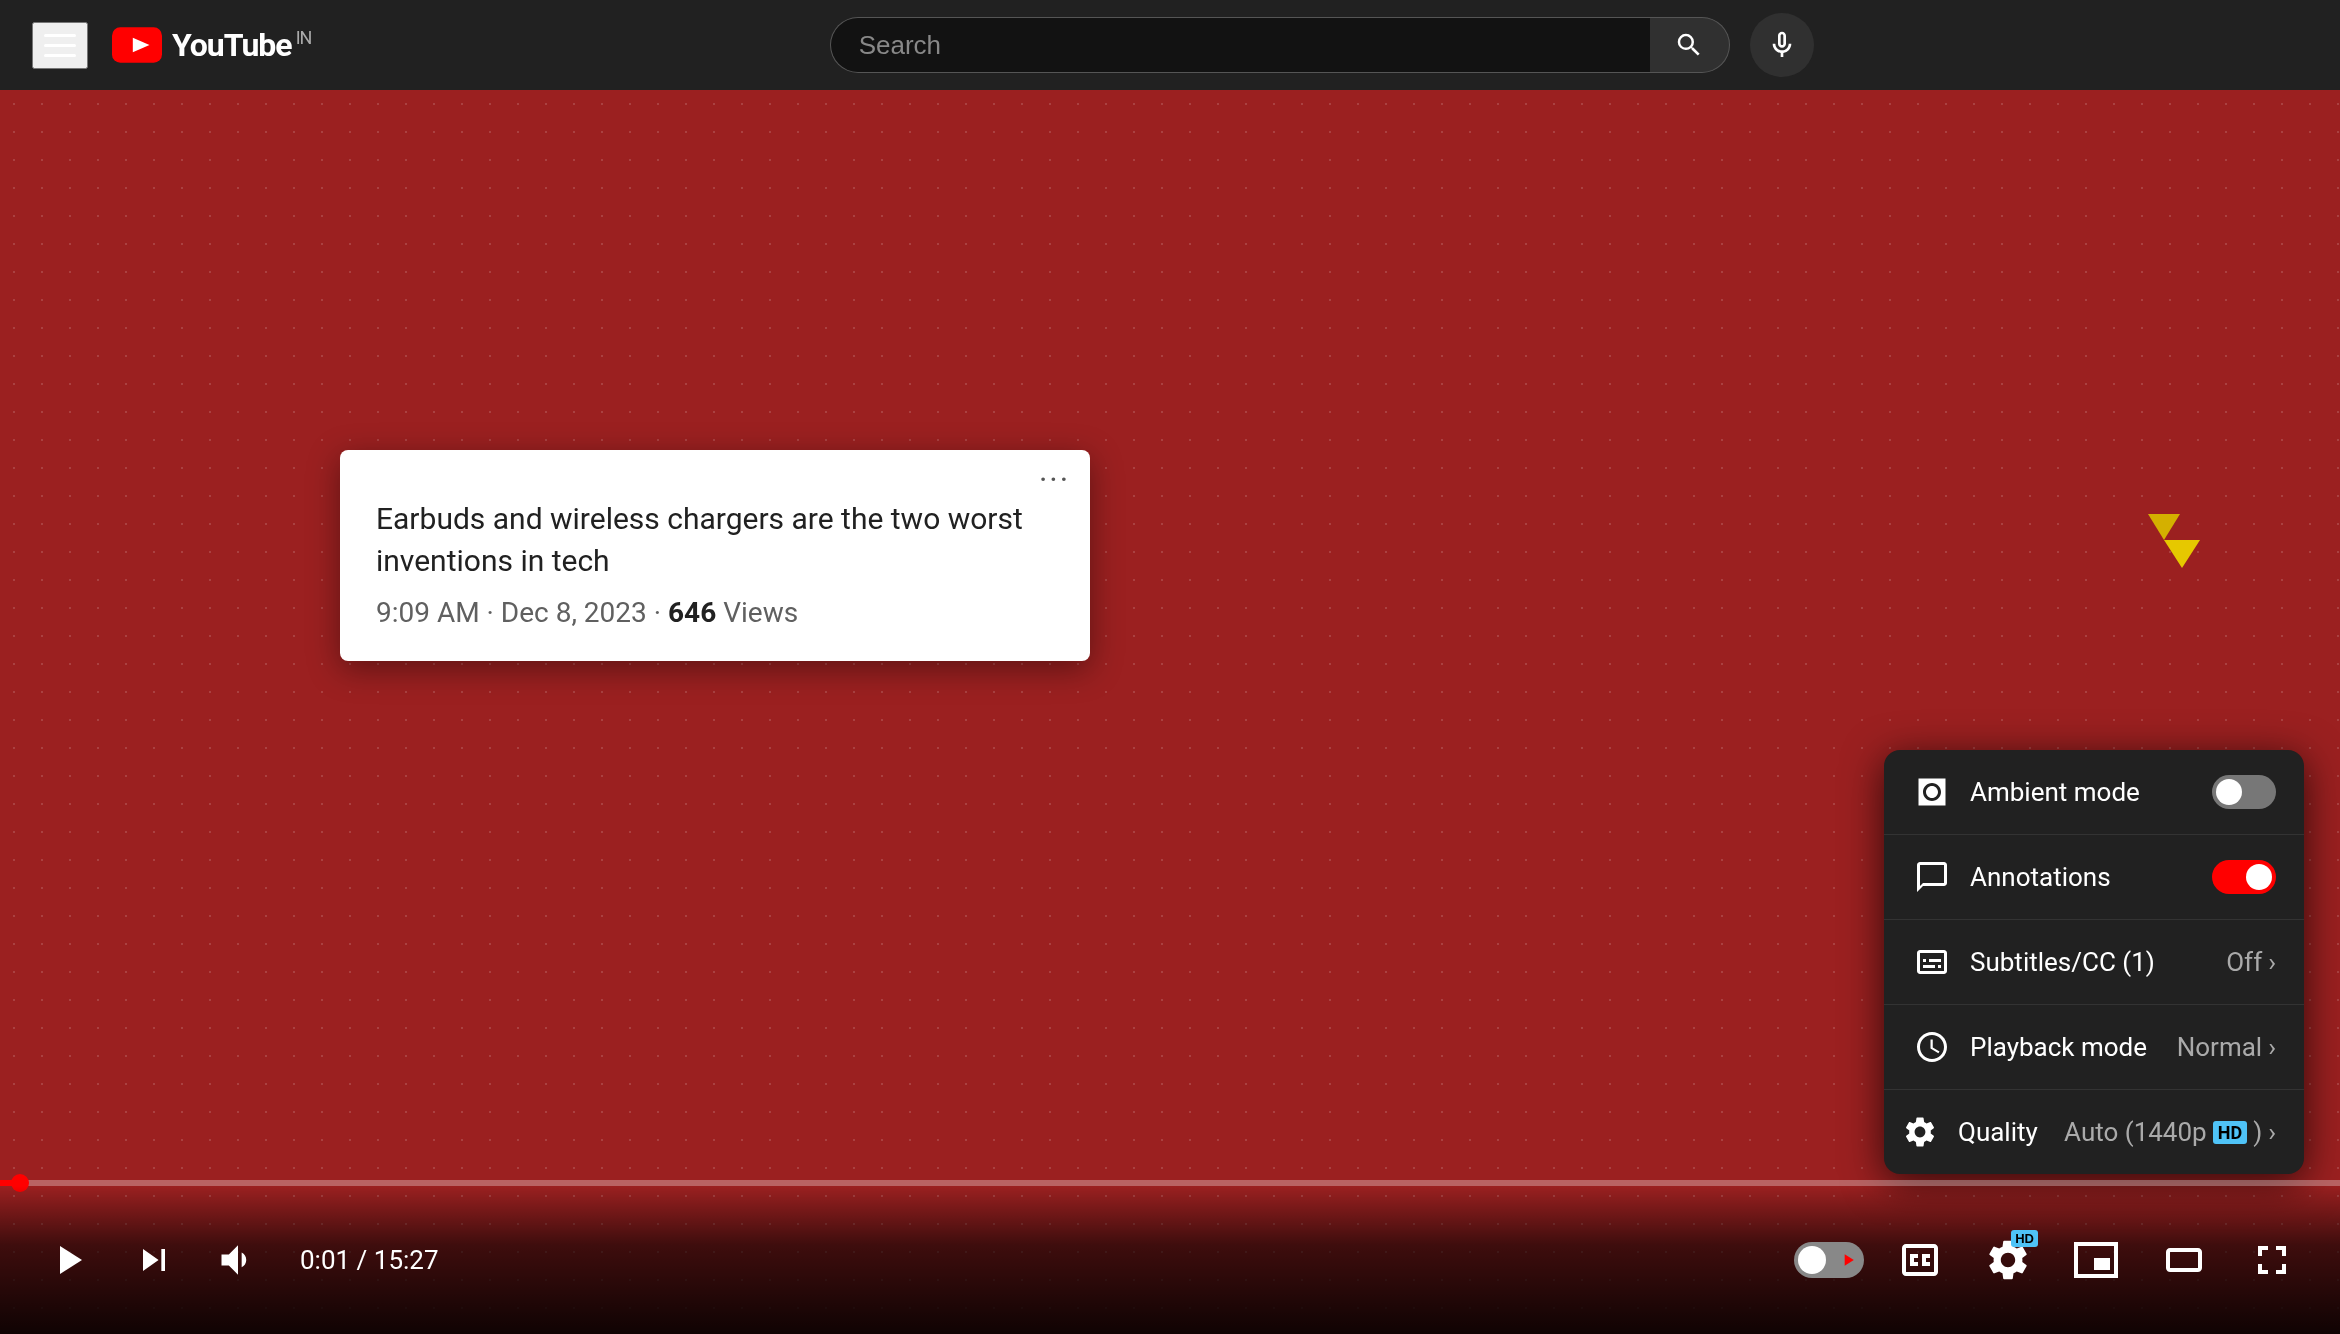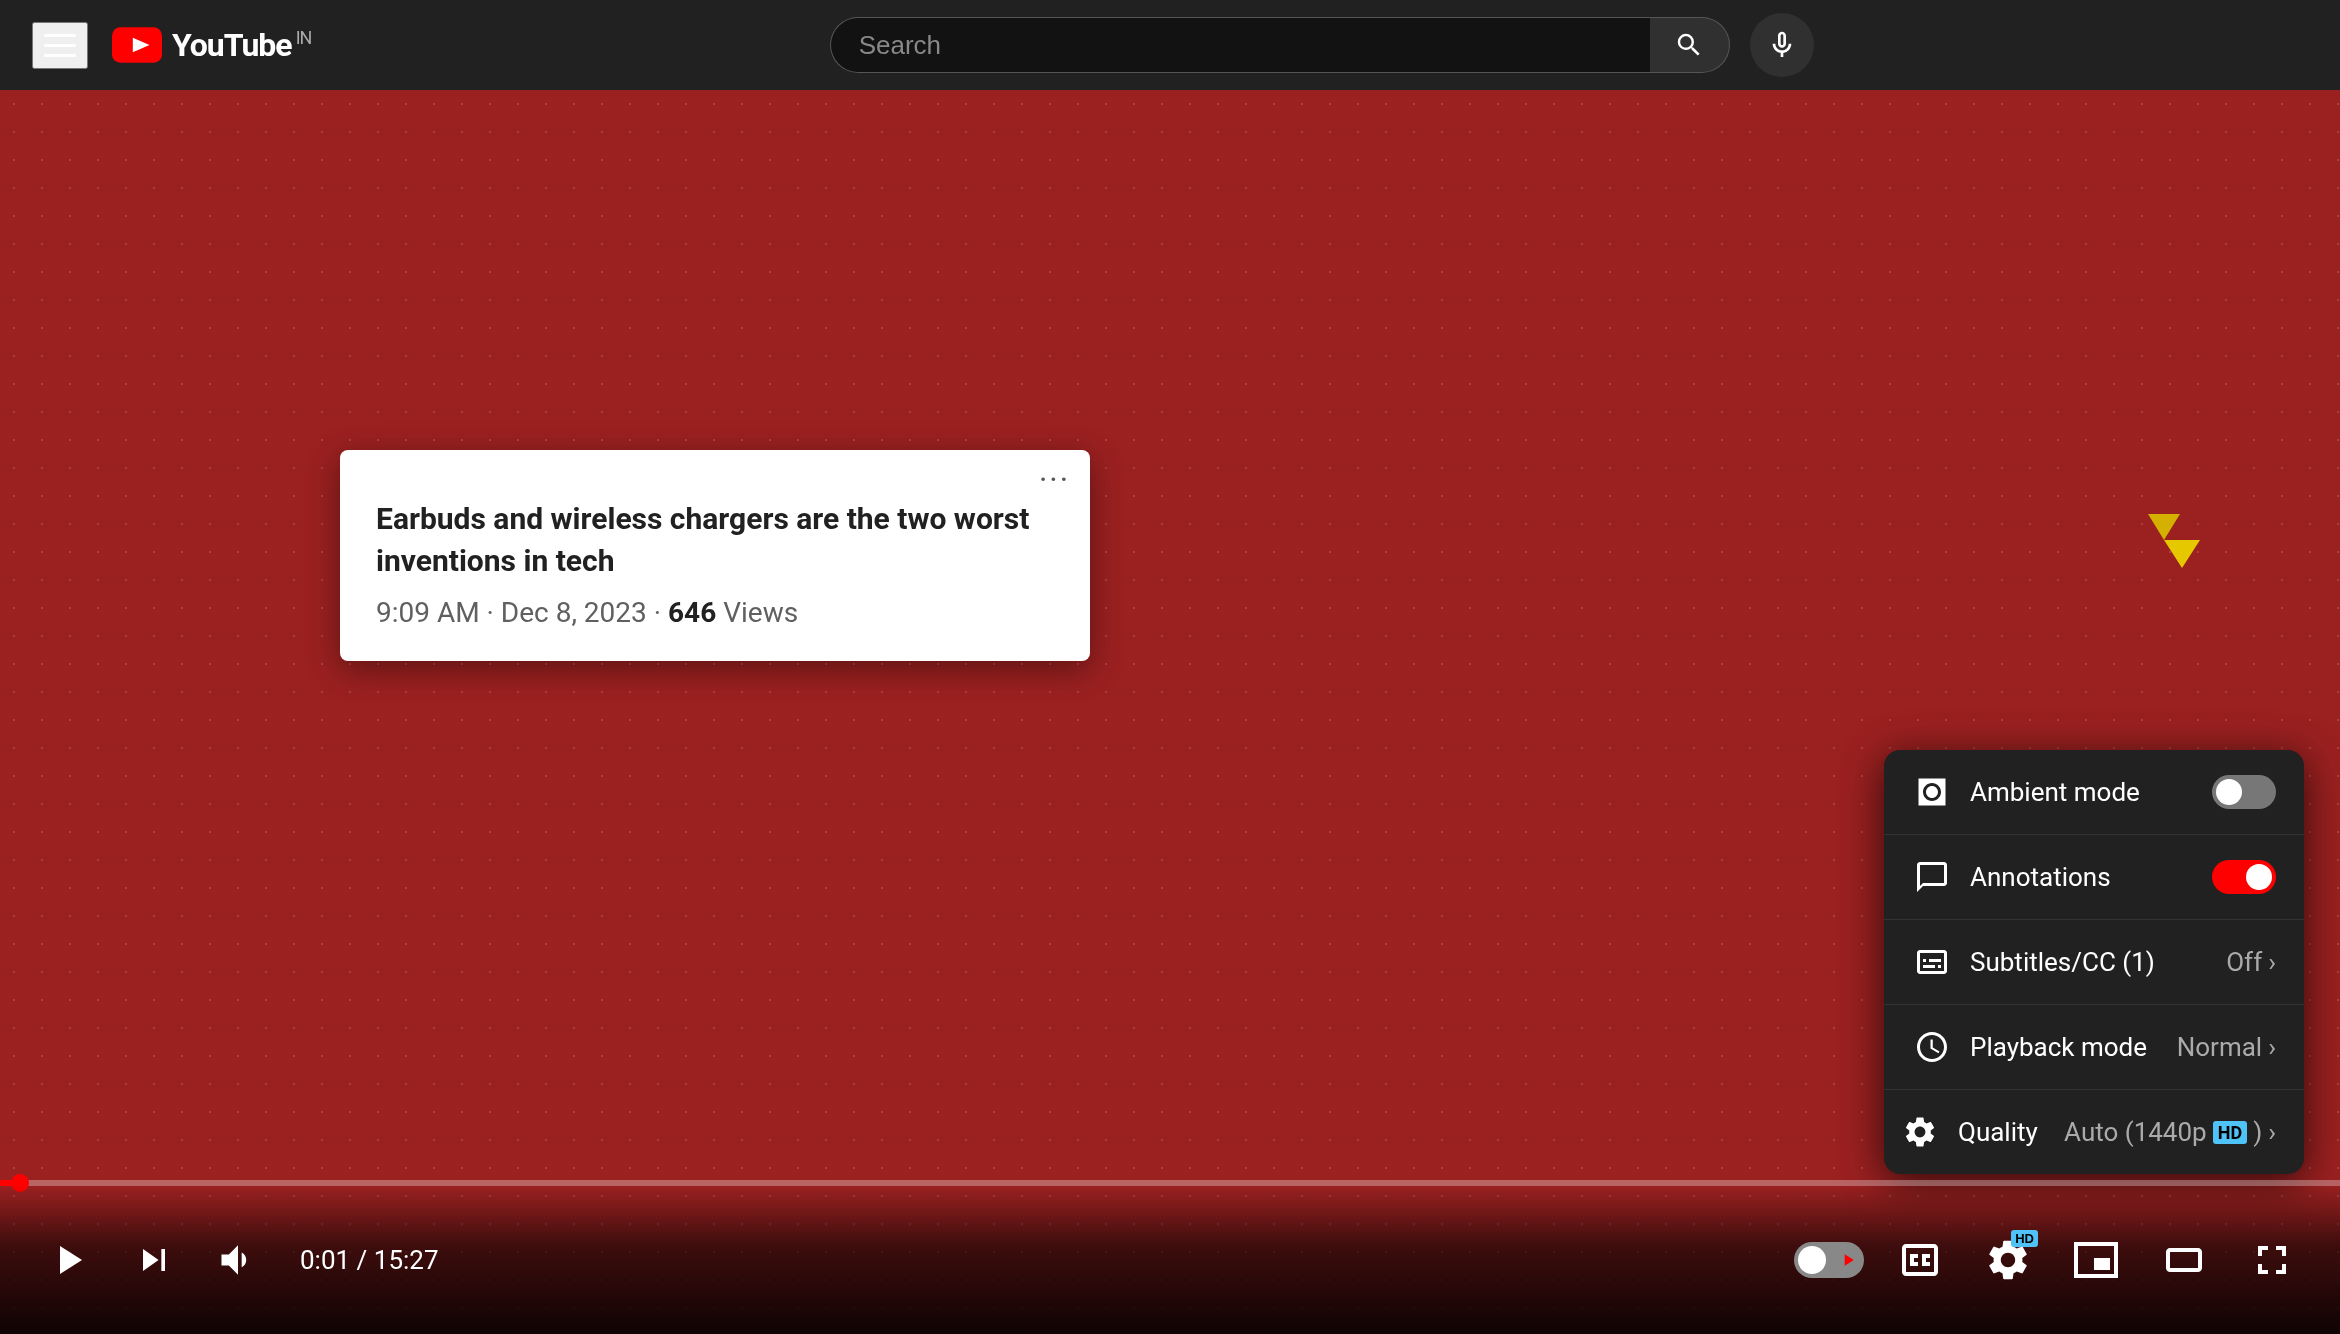--- a/index.html
+++ b/index.html
@@ -219,21 +219,21 @@
       top: 14px;
       right: 20px;
       font-size: 32px;
       color: #555;
       cursor: pointer;
       letter-spacing: 2px;
       line-height: 1;
     }
     #card-title {
       font-size: 30px;
-      font-weight: 700;
+      font-weight: 400;
       color: #212121;
       line-height: 1.4;
       margin-top: 20px;
     }
     #card-meta {
       font-size: 28px;
       color: #606060;
       margin-top: 14px;
     }
     #card-views {

